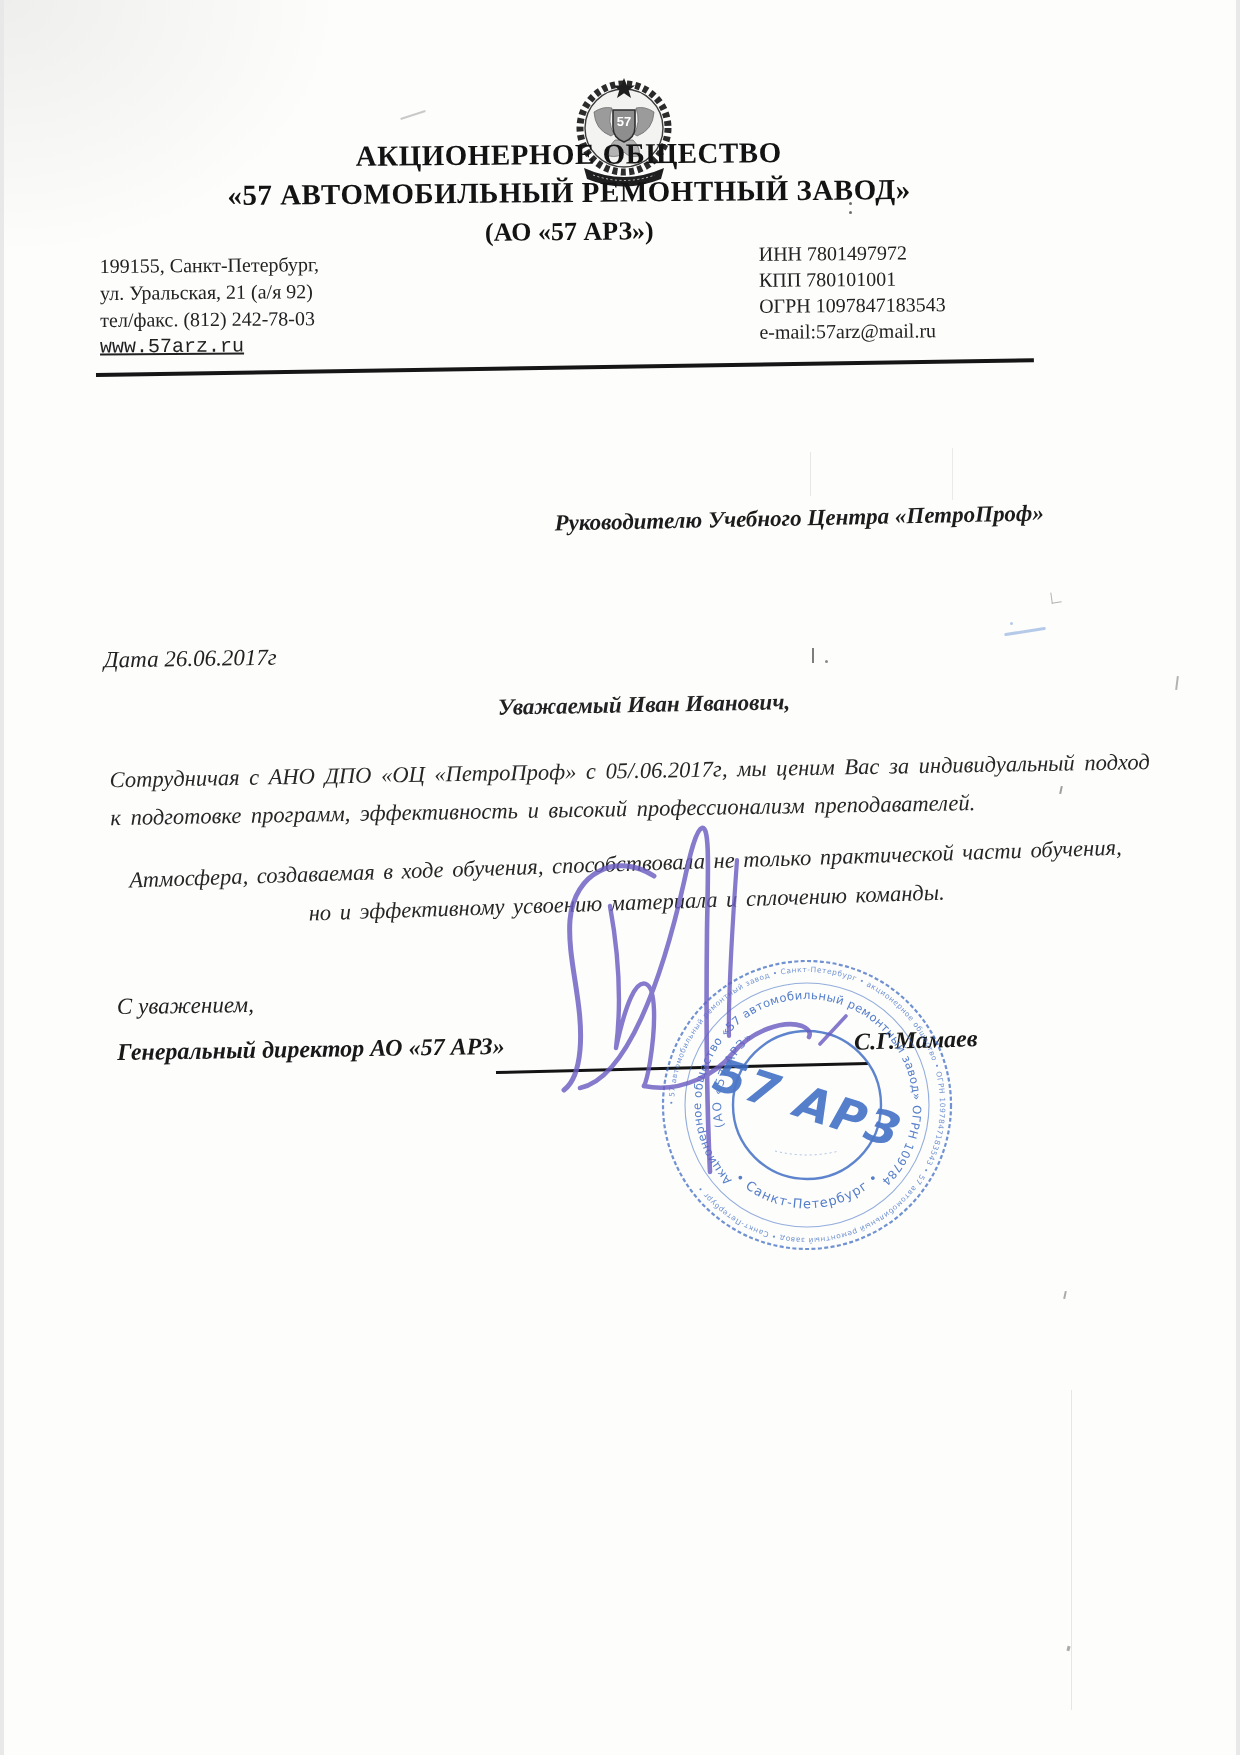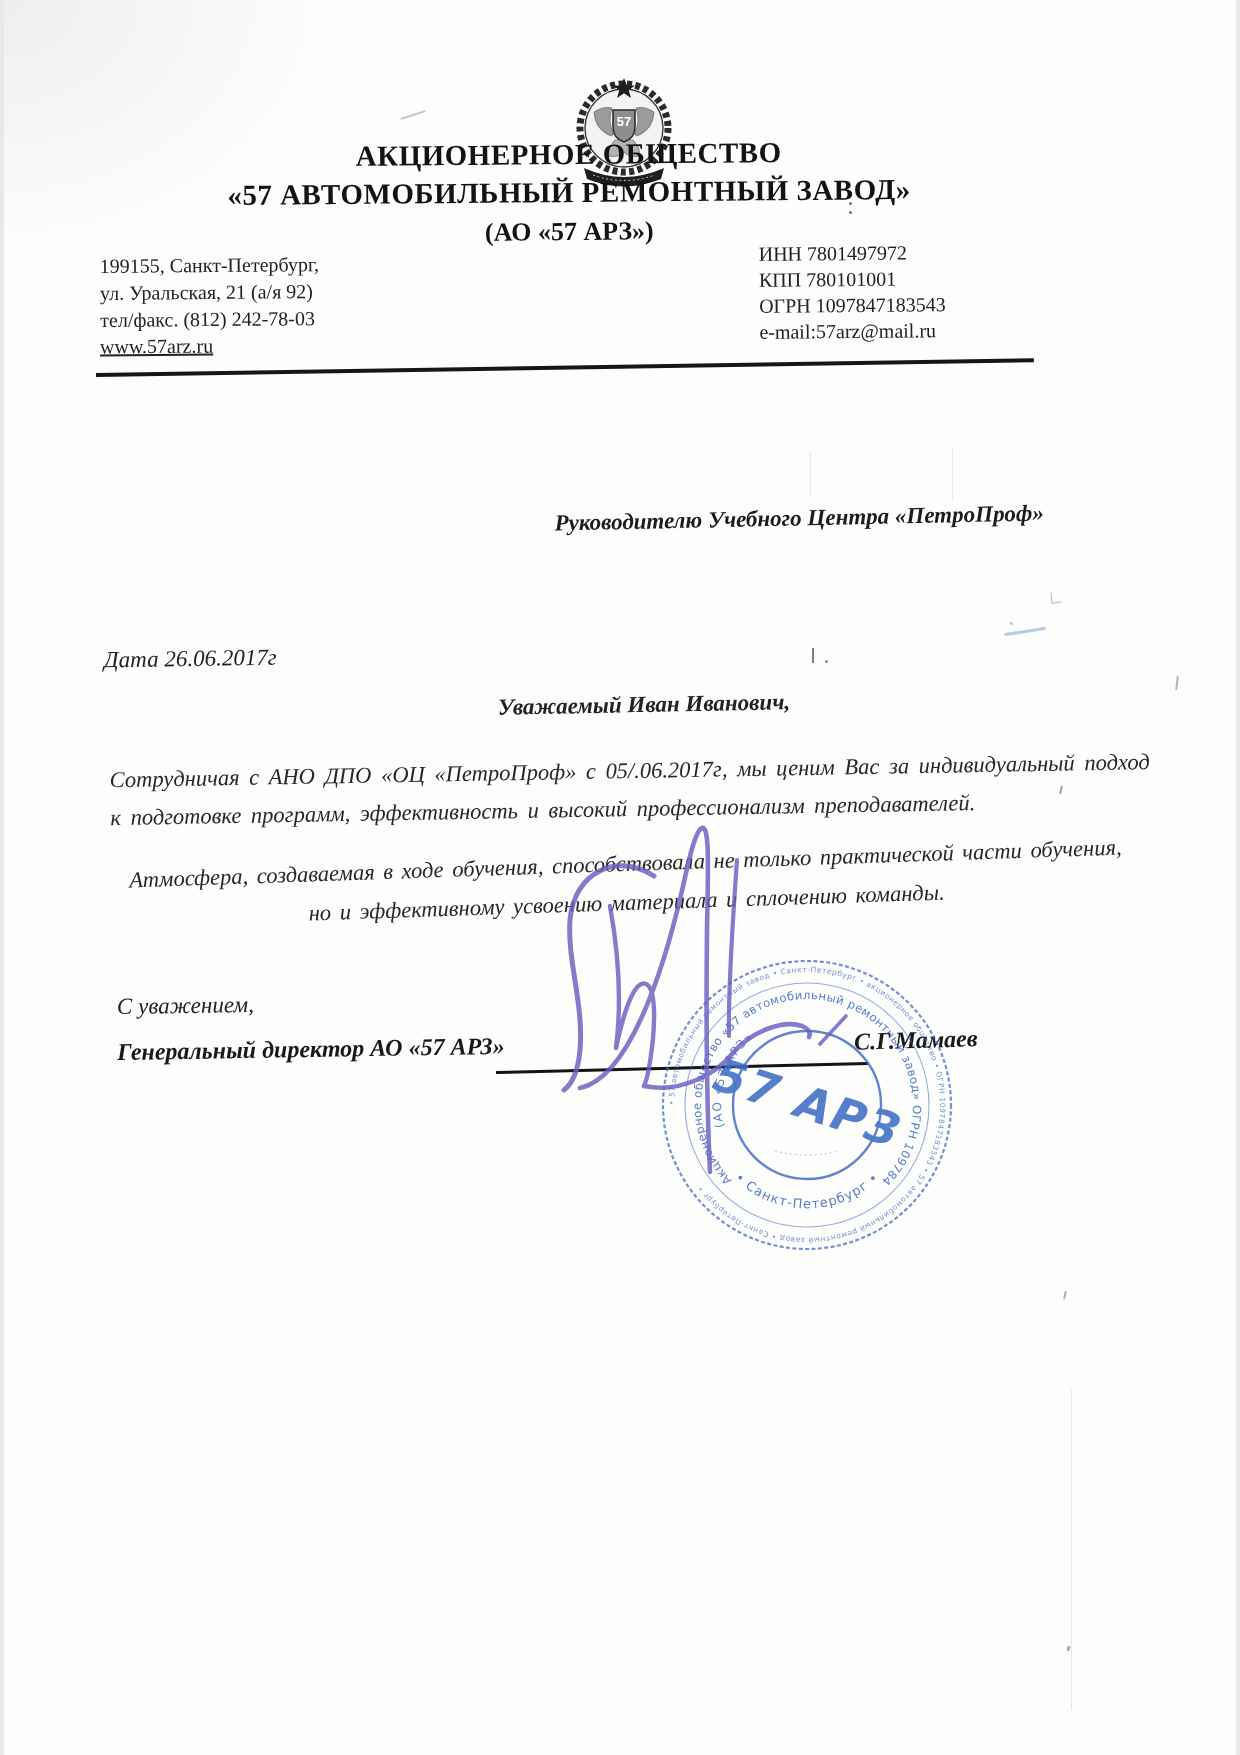--- a/index.html
+++ b/index.html
@@ -16,21 +16,21 @@
   }
   .abs{position:absolute;}
   
   .logo{left:563px;top:74px;width:114px;height:122px;}
   .header{left:10px;top:138px;width:1110px;text-align:center;color:#131313;
           transform:rotate(-0.5deg);}
   .header .l1{font-size:29px;font-weight:bold;letter-spacing:.5px;}
   .header .l2{font-size:29px;font-weight:bold;letter-spacing:.5px;margin-top:5px;}
   .header .l3{font-size:26px;font-weight:bold;margin-top:8px;}
   .contact-left{left:96px;top:252px;font-size:20px;line-height:27px;transform:rotate(-0.5deg);}
-  .website{left:96px;top:335px;font-family:Liberation Serif, serif;font-size:20px;
+  .website{left:96px;top:335px;font-family:Liberation Mono, monospace;font-size:20px;
            text-decoration:underline;transform:rotate(-0.4deg);text-align:right;}
   .contact-right{left:755px;top:240px;font-size:20px;line-height:26px;transform:rotate(-0.5deg);}
   .rule{left:92px;top:373px;width:938px;height:4px;background:#161616;
         transform:rotate(-0.9deg);transform-origin:left center;}
   
   .recipient{left:500px;top:506px;width:540px;text-align:right;
              font-size:23px;font-weight:bold;font-style:italic;color:#1c1c1c;
              transform:rotate(-1.2deg);}
   .dateline{left:100px;top:646px;font-size:23px;font-style:italic;transform:rotate(-0.9deg);}
   .salutation{left:140px;top:692px;width:1000px;text-align:center;

